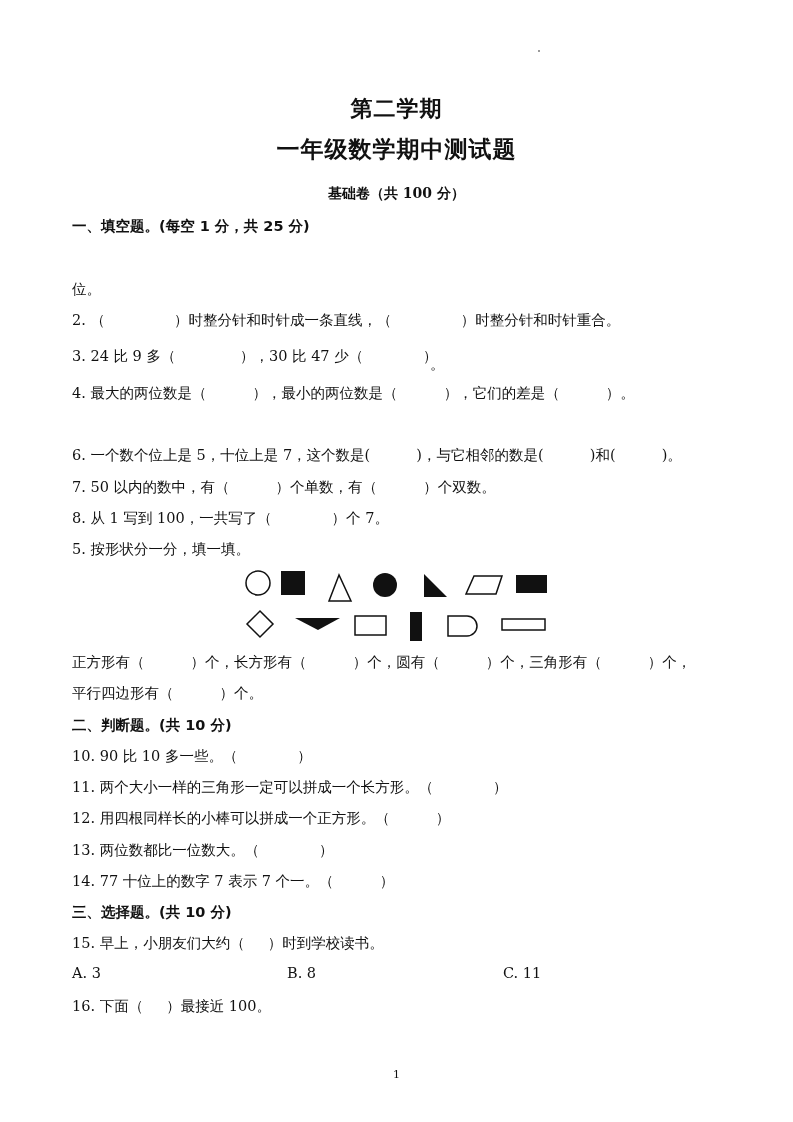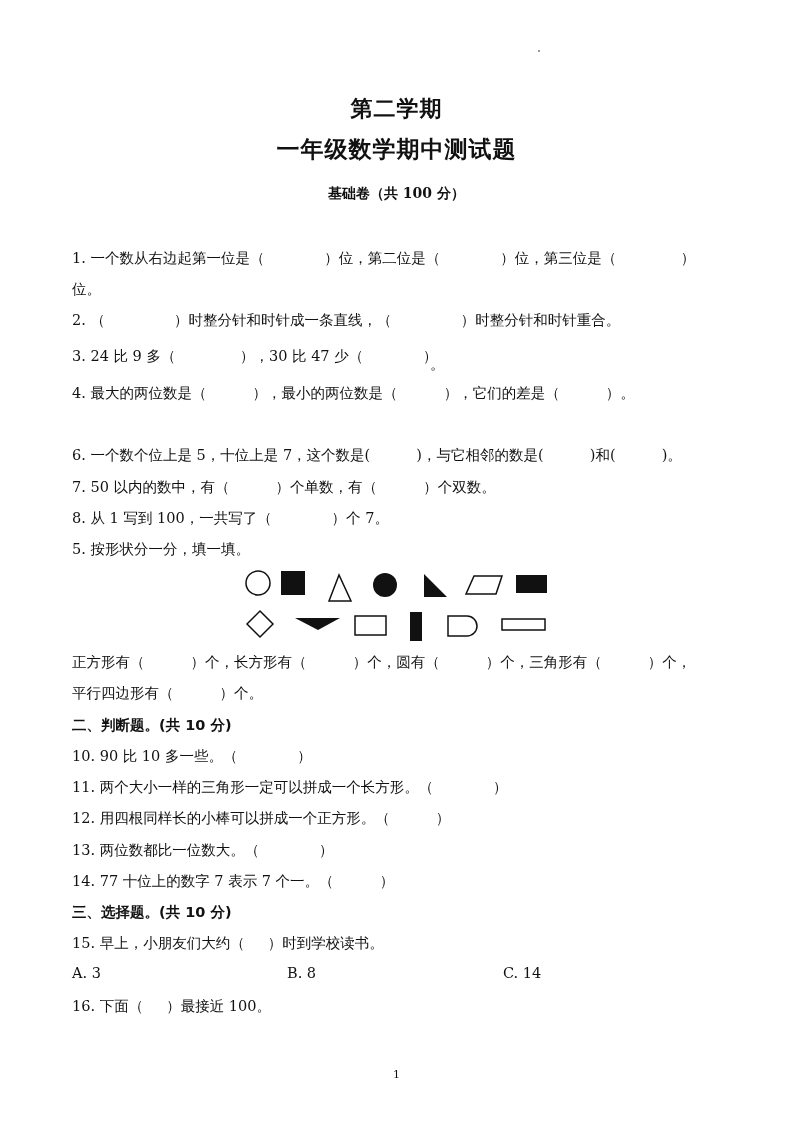--- a/index.html
+++ b/index.html
@@ -33,21 +33,21 @@
 </head>
 <body>
 
 <div class="page">
   <div class="speck"></div>
 
   <div class="title1">第二学期</div>
   <div class="title2">一年级数学期中测试题</div>
   <div class="subtitle">基础卷（共 100 分）</div>
 
-  <div class="line" style="top:248px;">1. 一个数从右边起第一位是（             ）位，第二位是（             ）位，第三位是（              ）</div>
+  <div class="line section" style="top:216px;">一、填空题。(每空 1 分，共 25 分)</div>
   <div class="line" style="top:279px;">位。</div>
   <div class="line" style="top:310px;">2. （               ）时整分针和时针成一条直线，（               ）时整分针和时针重合。</div>
   <div class="line" style="top:346px;">3. 24 比 9 多（              ），30 比 47 少（             ）</div>
   <div class="line" style="top:354px; left:430px;">。</div>
   <div class="line" style="top:383px;">4. 最大的两位数是（          ），最小的两位数是（          ），它们的差是（          ）。</div>
   <div class="line" style="top:445px;">6. 一个数个位上是 5，十位上是 7，这个数是(          )，与它相邻的数是(          )和(          )。</div>
   <div class="line" style="top:477px;">7. 50 以内的数中，有（          ）个单数，有（          ）个双数。</div>
   <div class="line" style="top:508px;">8. 从 1 写到 100，一共写了（             ）个 7。</div>
   <div class="line" style="top:539px;">5. 按形状分一分，填一填。</div>
 
@@ -78,17 +78,17 @@
   <div class="line" style="top:746px;">10. 90 比 10 多一些。（             ）</div>
   <div class="line" style="top:777px;">11. 两个大小一样的三角形一定可以拼成一个长方形。（             ）</div>
   <div class="line" style="top:808px;">12. 用四根同样长的小棒可以拼成一个正方形。（          ）</div>
   <div class="line" style="top:840px;">13. 两位数都比一位数大。（             ）</div>
   <div class="line" style="top:871px;">14. 77 十位上的数字 7 表示 7 个一。（          ）</div>
 
   <div class="line section" style="top:902px;">三、选择题。(共 10 分)</div>
   <div class="line" style="top:933px;">15. 早上，小朋友们大约（     ）时到学校读书。</div>
   <div class="opt" style="left:72px; top:965px;">A. 3</div>
   <div class="opt" style="left:287px; top:965px;">B. 8</div>
-  <div class="opt" style="left:503px; top:965px;">C. 14</div>
+  <div class="opt" style="left:503px; top:965px;">C. 11</div>
   <div class="line" style="top:996px;text-align:right;">16. 下面（     ）最接近 100。</div>
 
   <div class="pagenum">1</div>
 </div>
 
 </body></html>

